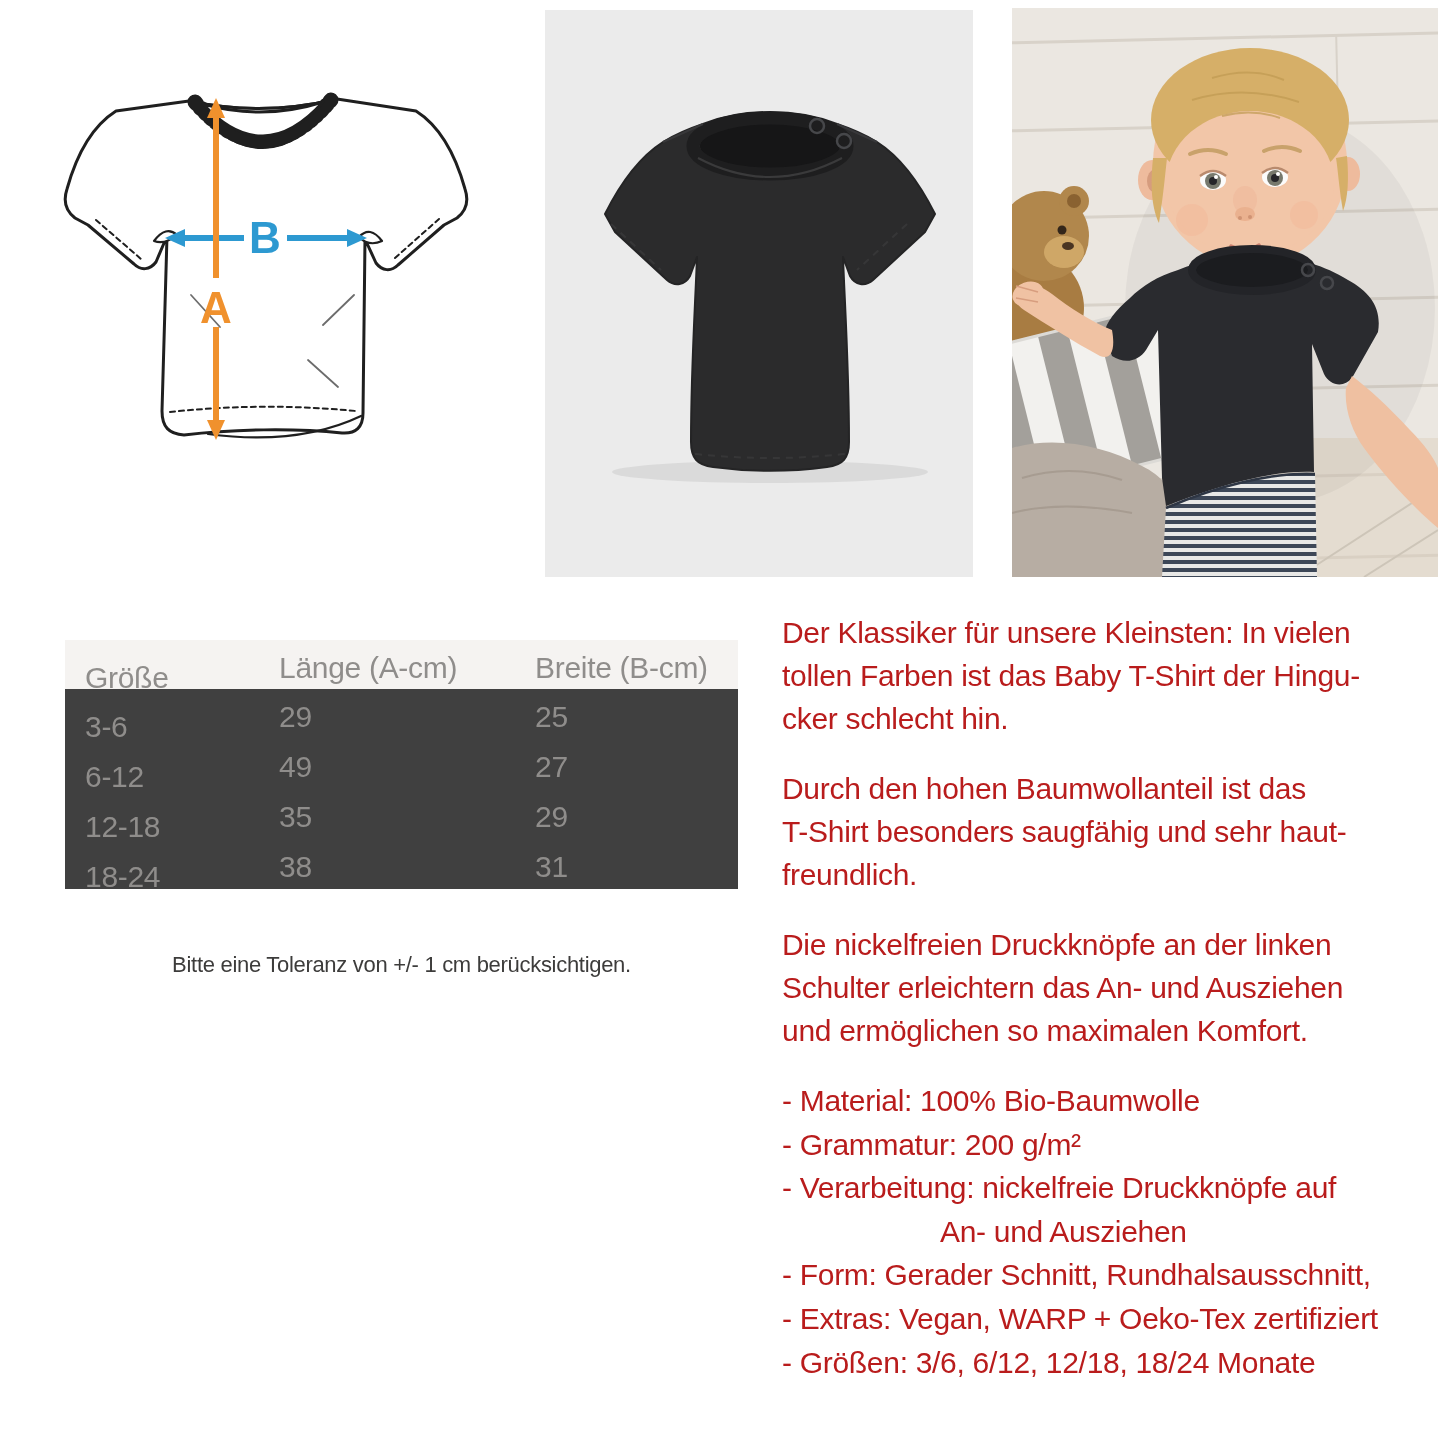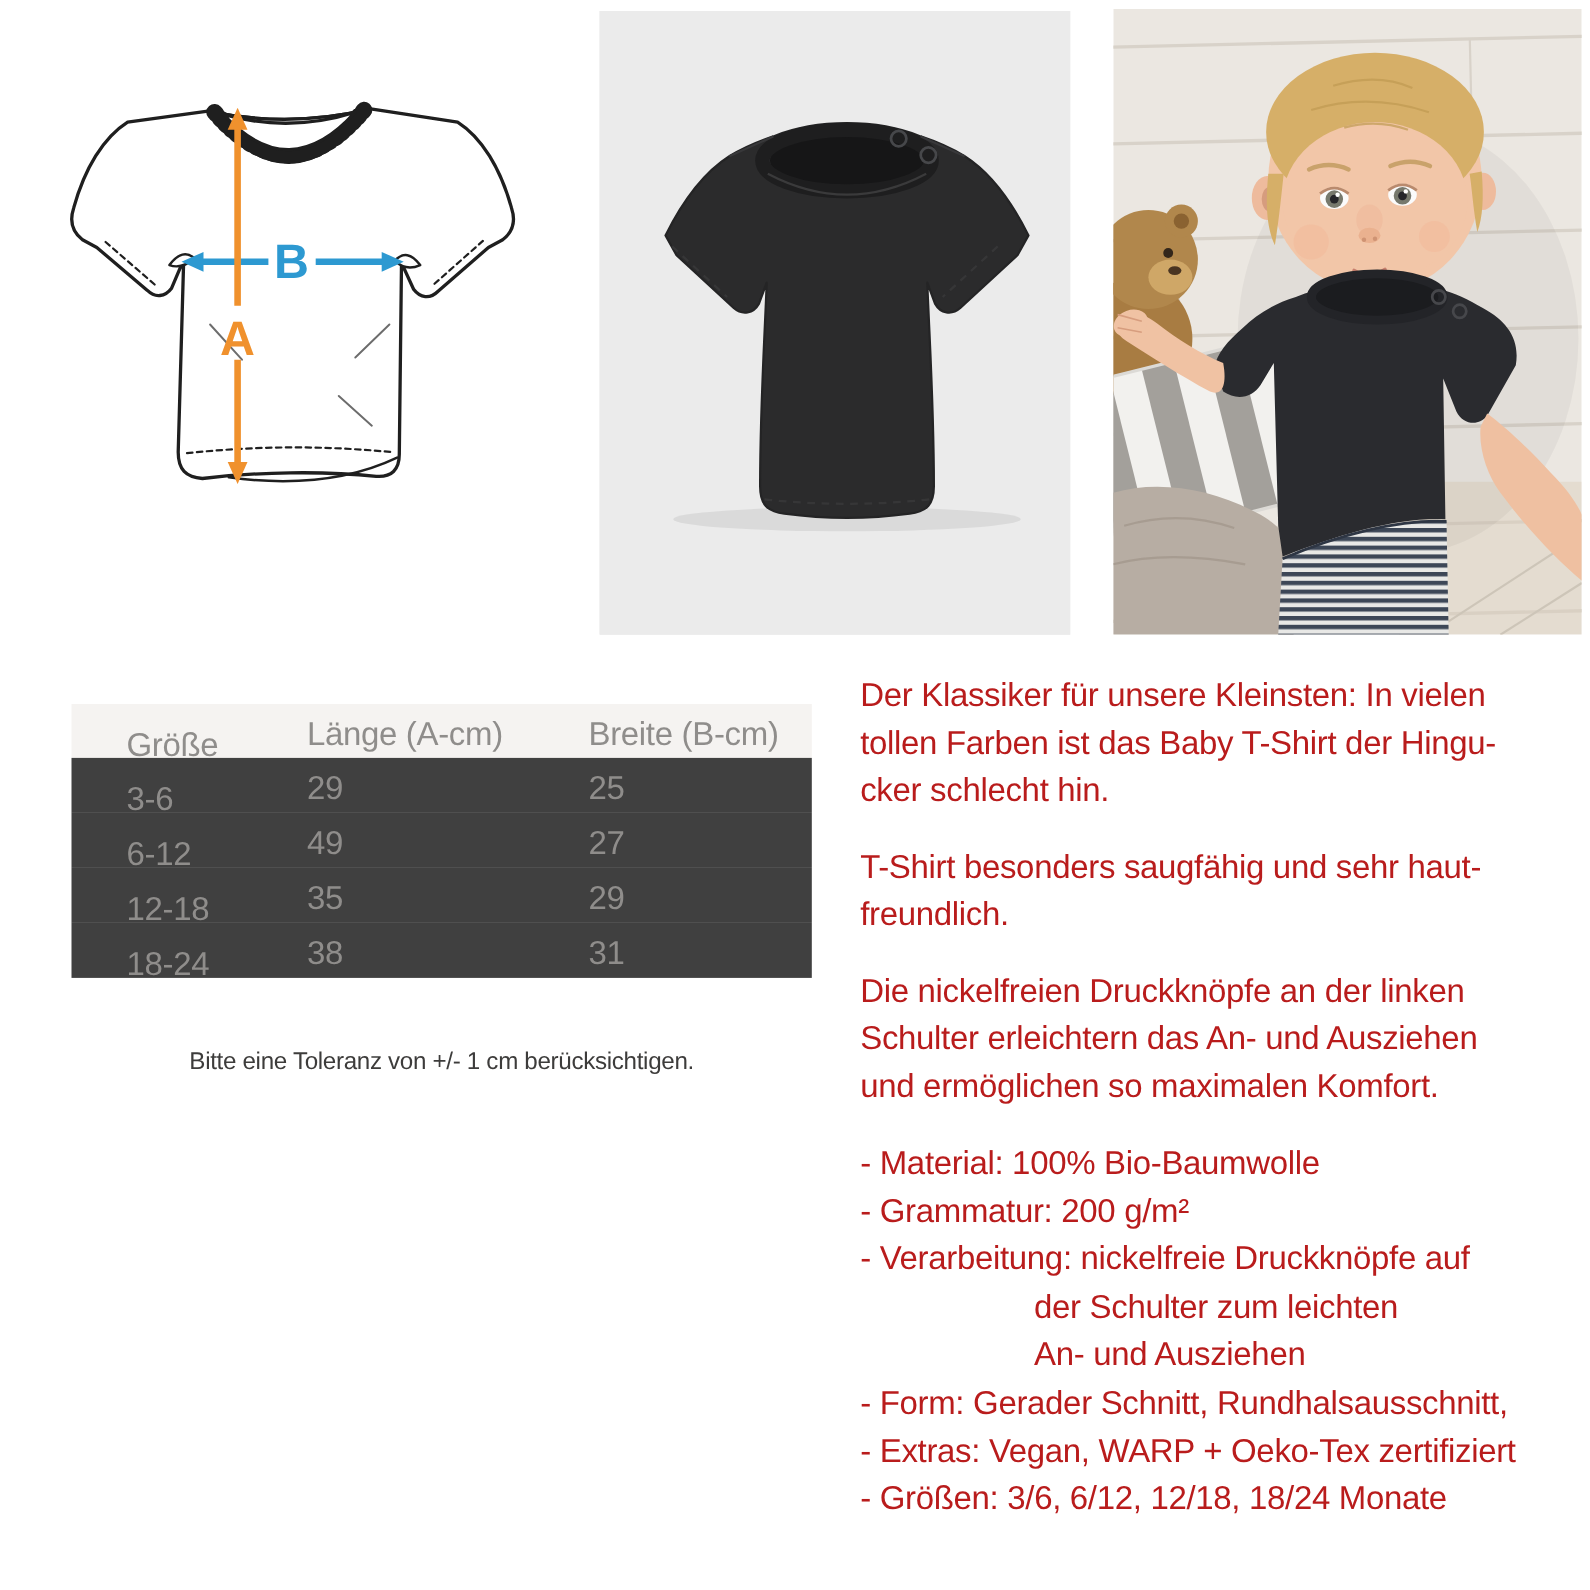--- a/index.html
+++ b/index.html
@@ -12,21 +12,21 @@
   .product-panel{position:absolute;left:545px;top:10px;width:428px;height:567px;background:#ebebeb;}
   .model-panel{position:absolute;left:1012px;top:8px;width:426px;height:569px;overflow:hidden;}
   .diagram-panel svg,.product-panel svg,.model-panel svg{display:block;width:100%;height:100%;}
   
   .size-table{position:absolute;left:65px;top:640px;width:673px;font-size:30px;letter-spacing:-0.3px;color:#8f8d8b;}
   .t-row{display:grid;grid-template-columns:214px 256px 1fr;align-items:center;height:50px;}
   .t-head{height:49px;background:#f5f3f1;}
   .t-row.dark{background:#404040;}
   .t-row.light{background:#404040;}
   .t-cell{white-space:nowrap;}
-  .t-cell.c1{padding-left:50px;margin-top:21px;}
+  .t-cell.c1{padding-left:20px;margin-top:21px;}
   
   .tolerance{position:absolute;left:65px;top:952px;width:673px;text-align:center;
     font-size:22px;letter-spacing:-0.3px;color:#3d3c3b;white-space:nowrap;}
   
   .description{position:absolute;left:782px;top:611px;width:632px;
     font-size:30px;letter-spacing:-0.3px;color:#b91c1c;}
   .para{margin:0 0 27px 0;}
   .para .line{line-height:43px;white-space:nowrap;}
   .specs{margin-top:27px;}
   .spec-line{line-height:43.6px;white-space:nowrap;}
@@ -243,33 +243,33 @@
 
   <div class="tolerance">Bitte eine Toleranz von +/- 1 cm berücksichtigen.</div>
 
   <div class="description">
     <div class="para">
       <div class="line">Der Klassiker für unsere Kleinsten: In vielen</div>
       <div class="line">tollen Farben ist das Baby T-Shirt der Hingu-</div>
       <div class="line">cker schlecht hin.</div>
     </div>
     <div class="para">
+      <div class="line">Durch den hohen Baumwollanteil ist das</div>
       <div class="line">T-Shirt besonders saugfähig und sehr haut-</div>
       <div class="line">freundlich.</div>
     </div>
     <div class="para">
       <div class="line">Die nickelfreien Druckknöpfe an der linken</div>
       <div class="line">Schulter erleichtern das An- und Ausziehen</div>
       <div class="line">und ermöglichen so maximalen Komfort.</div>
     </div>
     <div class="specs">
       <div class="spec-line">- Material: 100% Bio-Baumwolle</div>
       <div class="spec-line">- Grammatur: 200 g/m²</div>
       <div class="spec-line">- Verarbeitung: nickelfreie Druckknöpfe auf</div>
-      <div class="spec-line indent">der Schulter zum leichten</div>
       <div class="spec-line indent">An- und Ausziehen</div>
       <div class="spec-line">- Form: Gerader Schnitt, Rundhalsausschnitt,</div>
       <div class="spec-line">- Extras: Vegan, WARP + Oeko-Tex zertifiziert</div>
       <div class="spec-line">- Größen: 3/6, 6/12, 12/18, 18/24 Monate</div>
     </div>
   </div>
 
 </div>
 
 </body></html>

